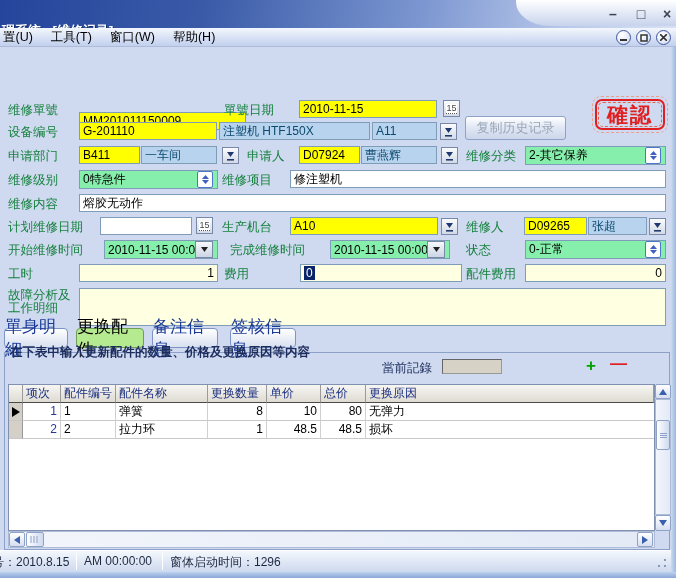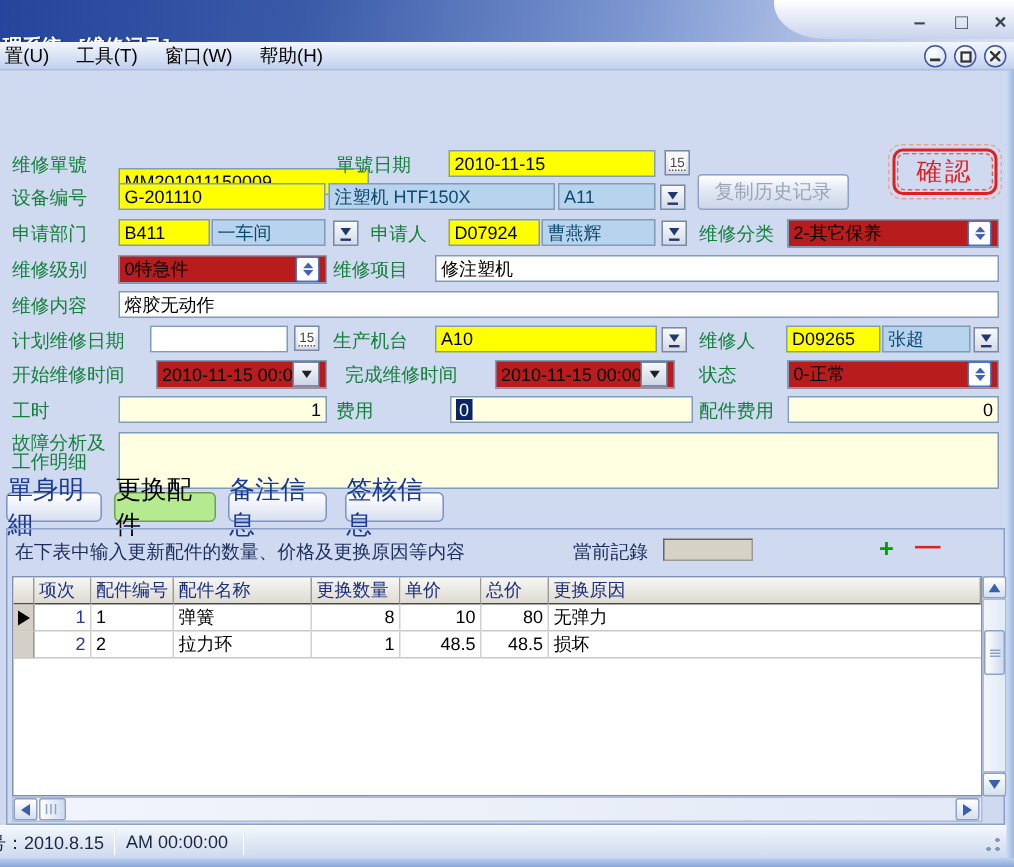--- a/index.html
+++ b/index.html
@@ -43,30 +43,30 @@
   .field{height:18px;border:1px solid #7f9db9;background:#fff;font-size:12px;
     line-height:16px;padding:0 3px;white-space:nowrap;overflow:hidden;}
   .yellow{background:#ffff00;}
   .blue{background:#b7d3ee;color:#0c4a6e;}
   .cream{background:#ffffe1;}
   .num{text-align:right;}
   .sel{background:#0a246a;color:#fff;padding:0 2px;}
   .mini-btn{width:17px;height:17px;border:1px solid #7a88a8;
     background:linear-gradient(#fafbfd,#d3dae6);display:flex;align-items:center;justify-content:center;}
   .pick15{font-size:9px;color:#444;border-bottom:1px dotted #555;line-height:9px;background:#fff;}
-  .combo{height:19px;border:1px solid #7f9db9;background:#b91c1c;font-size:12px;
+  .combo{height:19px;border:1px solid #7f9db9;background:#86efac;font-size:12px;
     display:flex;align-items:center;padding:0 4px 0 3px;}
   .combo .val{flex:1;white-space:nowrap;overflow:hidden;}
   .spinbtn{width:14px;height:15px;border:1px solid #4f74c8;border-radius:2px;background:#fff;
     display:flex;flex-direction:column;align-items:center;justify-content:center;gap:1px;flex:none;}
   .dropbtn{width:16px;height:15px;border:1px solid #7a88a8;flex:none;
     background:linear-gradient(#f6f8fb,#cdd5e4);display:flex;align-items:center;justify-content:center;}
   #stamp{left:595px;top:99px;width:70px;height:31px;border:2px solid #e02020;border-radius:7px;
-    display:flex;align-items:center;justify-content:center;color:#e02020;font-size:17px;
-    font-weight:normal;letter-spacing:2px;}
+    display:flex;align-items:center;justify-content:center;color:#e02020;font-size:21px;
+    font-weight:bold;letter-spacing:2px;}
   #stamp::after{content:"";position:absolute;inset:1px;border:1px dashed #e86050;border-radius:5px;}
   #stamp::before{content:"";position:absolute;inset:-5px;border:1px dashed #eaa090;border-radius:9px;}
   .btn-silver{border:1px solid #8ea2c8;border-radius:3px;font-size:13px;
     background:linear-gradient(#ffffff,#e2e8f4 45%,#cbd6ea);
     display:flex;align-items:center;justify-content:center;}
   .textarea{border:1px solid #7f9db9;background:#ffffe1;}
 
   
   .tab{top:328px;height:20px;border:1px solid #7d94c4;border-radius:4px;color:#1b3a96;
     background:linear-gradient(#ffffff,#d8e0f0);font-size:17px;
@@ -422,21 +422,21 @@
 
   <div class="lbl abs" style="left:8px;top:289px;width:64px;white-space:normal;line-height:13px;">故障分析及工作明细</div>
   <div class="textarea abs" style="left:79px;top:288px;width:587px;height:38px;"></div>
 
   <div class="tab abs" style="left:4px;width:64px;">單身明細</div>
   <div class="tab active abs" style="left:76px;width:68px;">更换配件</div>
   <div class="tab abs" style="left:152px;width:66px;">备注信息</div>
   <div class="tab abs" style="left:230px;width:66px;">签核信息</div>
 
   <div id="panel-border" class="abs"></div>
-  <div class="hint abs" style="left:10px;top:360px;">在下表中输入更新配件的数量、价格及更换原因等内容</div>
+  <div class="hint abs" style="left:10px;top:344px;font-weight:bold;">在下表中输入更新配件的数量、价格及更换原因等内容</div>
   <div class="hint abs" style="left:382px;top:360px;">當前記錄</div>
   <div id="cur-rec-field" class="abs"></div>
   <div class="plusminus abs" style="left:586px;top:357px;color:#00a000;">+</div>
   <div class="plusminus abs" style="left:610px;top:355px;color:#e02020;">—</div>
 
   <div id="grid" class="abs">
     <div class="grow ghead">
       <div class="gcell gmark"></div>
       <div class="gcell c1">项次</div>
       <div class="gcell c2">配件编号</div>
@@ -502,18 +502,19 @@
     <svg width="6" height="8">
         <path d="M0,0 L0,8 L6,4 Z" fill="#3a5fae"></path>
       </svg>
   </div>
 
   <div id="statusbar" class="abs">
     <div class="sseg abs" style="left:-8px;">号：2010.8.15</div>
     <div class="ssep abs" style="left:76px;"></div>
     <div class="sseg abs" style="left:84px;">AM 00:00:00</div>
     <div class="ssep abs" style="left:162px;"></div>
+    <div class="sseg abs" style="left:170px;">窗体启动时间：1296</div>
     <div id="grip" class="abs"></div>
   </div>
   <div id="border-right" class="abs"></div>
   <div id="border-bottom" class="abs"></div>
 
 </div>
 
 </body></html>

